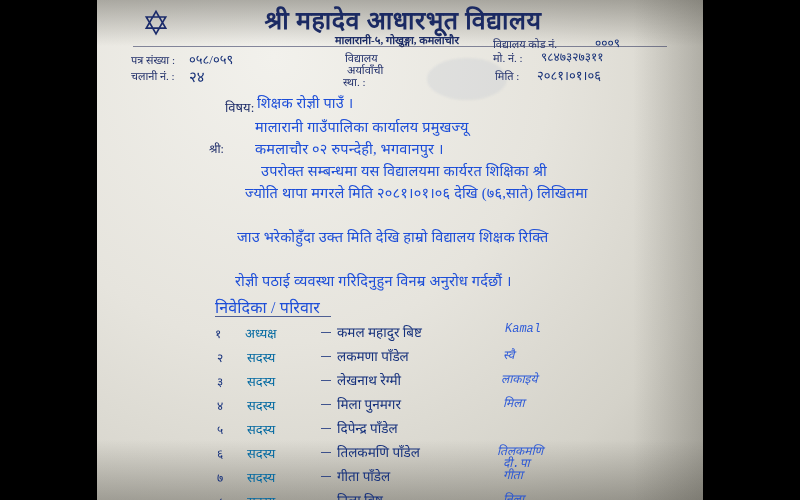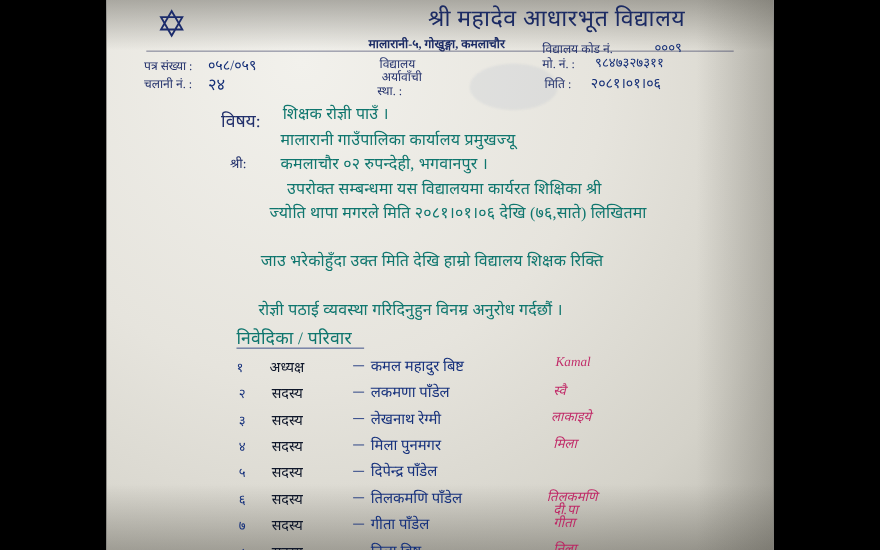--- a/index.html
+++ b/index.html
@@ -98,24 +98,24 @@
     color: #1b2b6b;
     font-size: 34px;
     line-height: 34px;
     text-align: center;
   }
   .school-name {
     position: absolute;
     left: 86px;
     top: 0px;
     width: 440px;
-    text-align: right;
-    font-family: "Liberation Serif", serif;
-    font-size: 21px;
-    font-weight: normal;
+    text-align: center;
+    font-family: "Liberation Serif", serif;
+    font-size: 25px;
+    font-weight: bold;
     color: #1b2a63;
     letter-spacing: 0.5px;
     white-space: nowrap;
   }
   .school-addr {
     position: absolute;
     left: 150px;
     top: 30px;
     width: 300px;
     text-align: center;
@@ -149,21 +149,21 @@
     color: #152f77;
     white-space: nowrap;
     transform-origin: left center;
   }
 
   
   .body-line {
     position: absolute;
     font-family: "Liberation Serif", serif;
     font-size: 14.5px;
-    color: #0f766e;
+    color: #1d4ed8;
     white-space: nowrap;
     letter-spacing: 0.2px;
   }
 
   .underline {
     position: absolute;
     height: 1px;
     background: #1b3279;
     opacity: .75;
   }
@@ -172,37 +172,37 @@
   .sig-num {
     position: absolute;
     font-family: "Liberation Serif", serif;
     font-size: 12px;
     color: #16317c;
   }
   .sig-role {
     position: absolute;
     font-family: "Liberation Serif", serif;
     font-size: 13px;
-    color: #0f172a;
+    color: #0369a1;
     white-space: nowrap;
   }
   .sig-name {
     position: absolute;
     font-family: "Liberation Serif", serif;
     font-size: 13.5px;
     color: #16317c;
     white-space: nowrap;
     text-align: center;
   }
   .sig-mark {
     position: absolute;
-    font-family: Liberation Serif, serif;
+    font-family: Liberation Mono, monospace;
     font-size: 12px;
     font-style: italic;
-    color: #be185d;
+    color: #1d4ed8;
     white-space: nowrap;
     opacity: .9;
   }
   .dash {
     position: absolute;
     width: 10px; height: 1px;
     background: #16317c;
     opacity: .8;
   }
   
@@ -256,21 +256,21 @@
       <div class="handwrite" style="left:498px; top:34px; font-size:12px;">०००९</div>
 
       <div class="field" style="left:396px; top:50px;">मो. नं. :</div>
       <div class="handwrite" style="left:444px; top:48px; font-size:12px;">९८४७३२७३११</div>
 
       <div class="field" style="left:398px; top:68px;">मिति :</div>
       <div class="handwrite" style="left:440px; top:66px; font-size:13px;">२०८१।०१।०६</div>
 
       <div class="stamp"></div>
 
-      <div class="field" style="left:104px; top:98px; font-size:16px;">विषय:</div>
+      <div class="field" style="left:128px; top:98px; font-size:13px;">विषय:</div>
       <div class="body-line" style="left:160px; top:92px;">शिक्षक रोज्ञी पाउँ ।</div>
 
       <div class="body-line" style="left:158px; top:116px;">मालारानी गाउँपालिका कार्यालय प्रमुखज्यू</div>
       <div class="body-line" style="left:158px; top:138px;">कमलाचौर ०२ रुपन्देही, भगवानपुर ।</div>
       <div class="field" style="left:112px; top:140px; font-size:12px;">श्री:</div>
 
       <div class="body-line" style="left:164px; top:160px;">उपरोक्त सम्बन्धमा यस विद्यालयमा कार्यरत शिक्षिका श्री</div>
       <div class="body-line" style="left:148px; top:182px;">ज्योति थापा मगरले मिति २०८१।०१।०६ देखि (७६,साते) लिखितमा</div>
       <div class="body-line" style="left:140px; top:226px;">जाउ भरेकोहुँदा उक्त मिति देखि हाम्रो विद्यालय शिक्षक रिक्ति</div>
       <div class="body-line" style="left:138px; top:270px;">रोज्ञी पठाई व्यवस्था गरिदिनुहुन विनम्र अनुरोध गर्दछौं ।</div>

